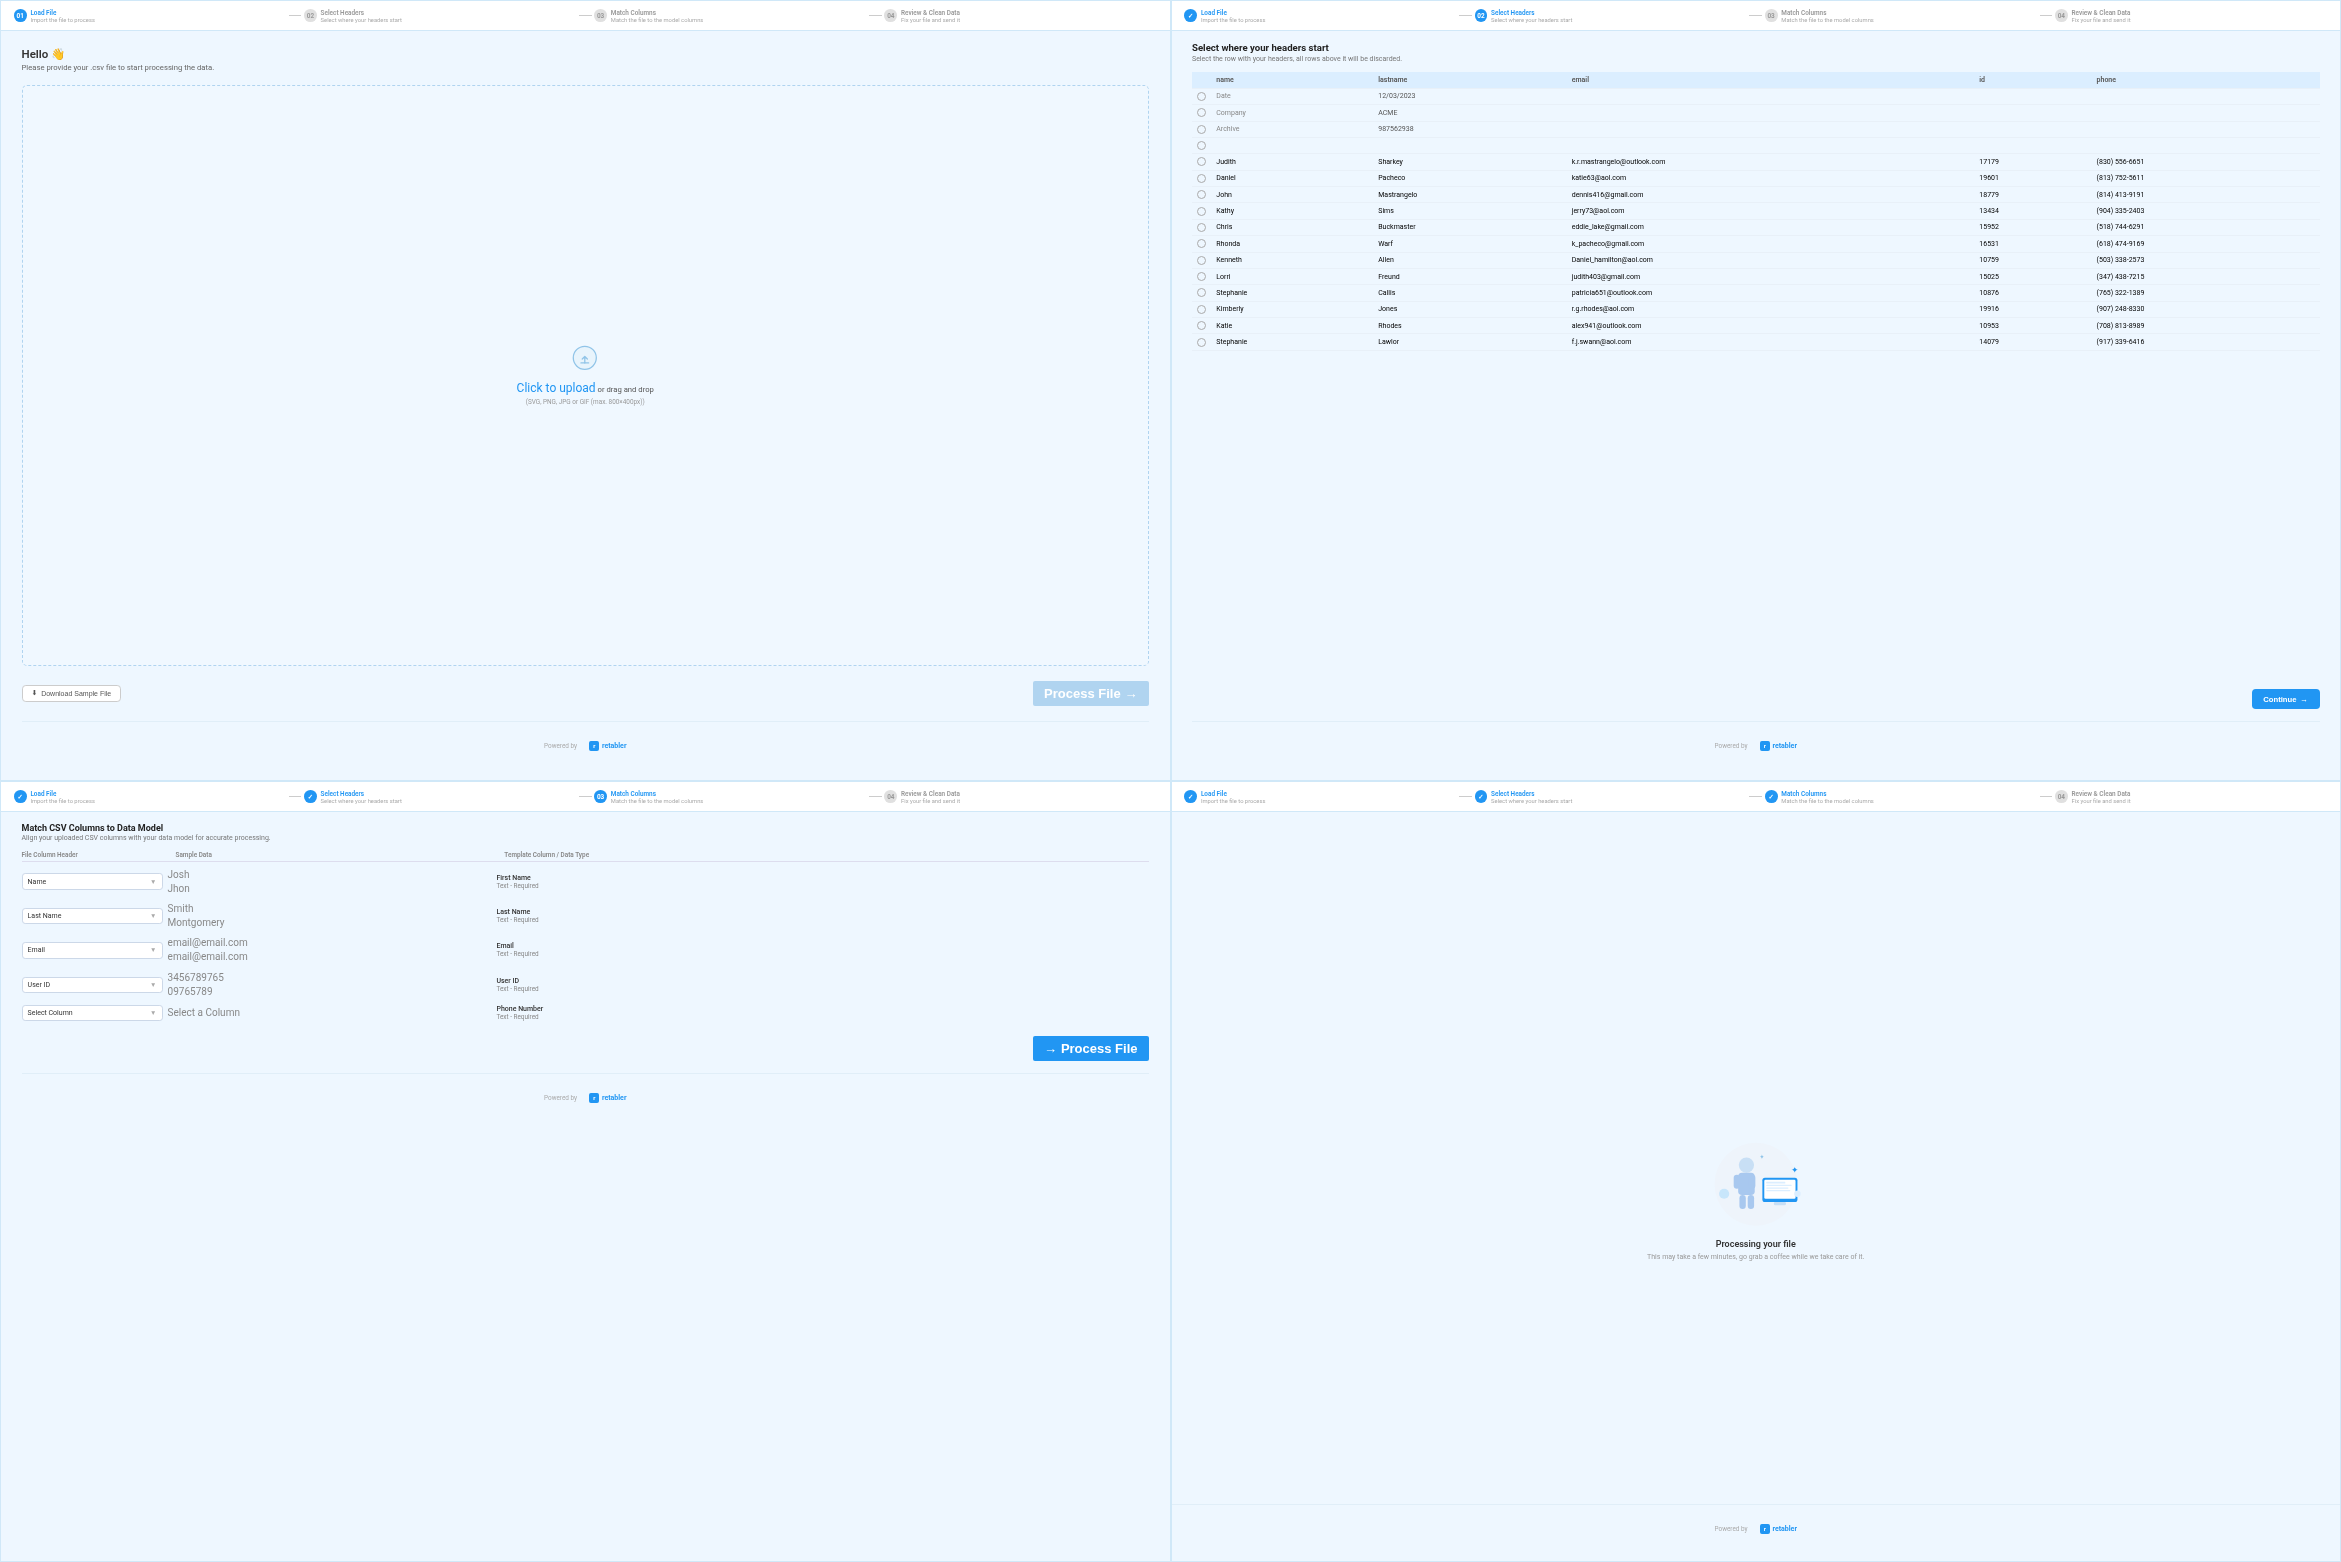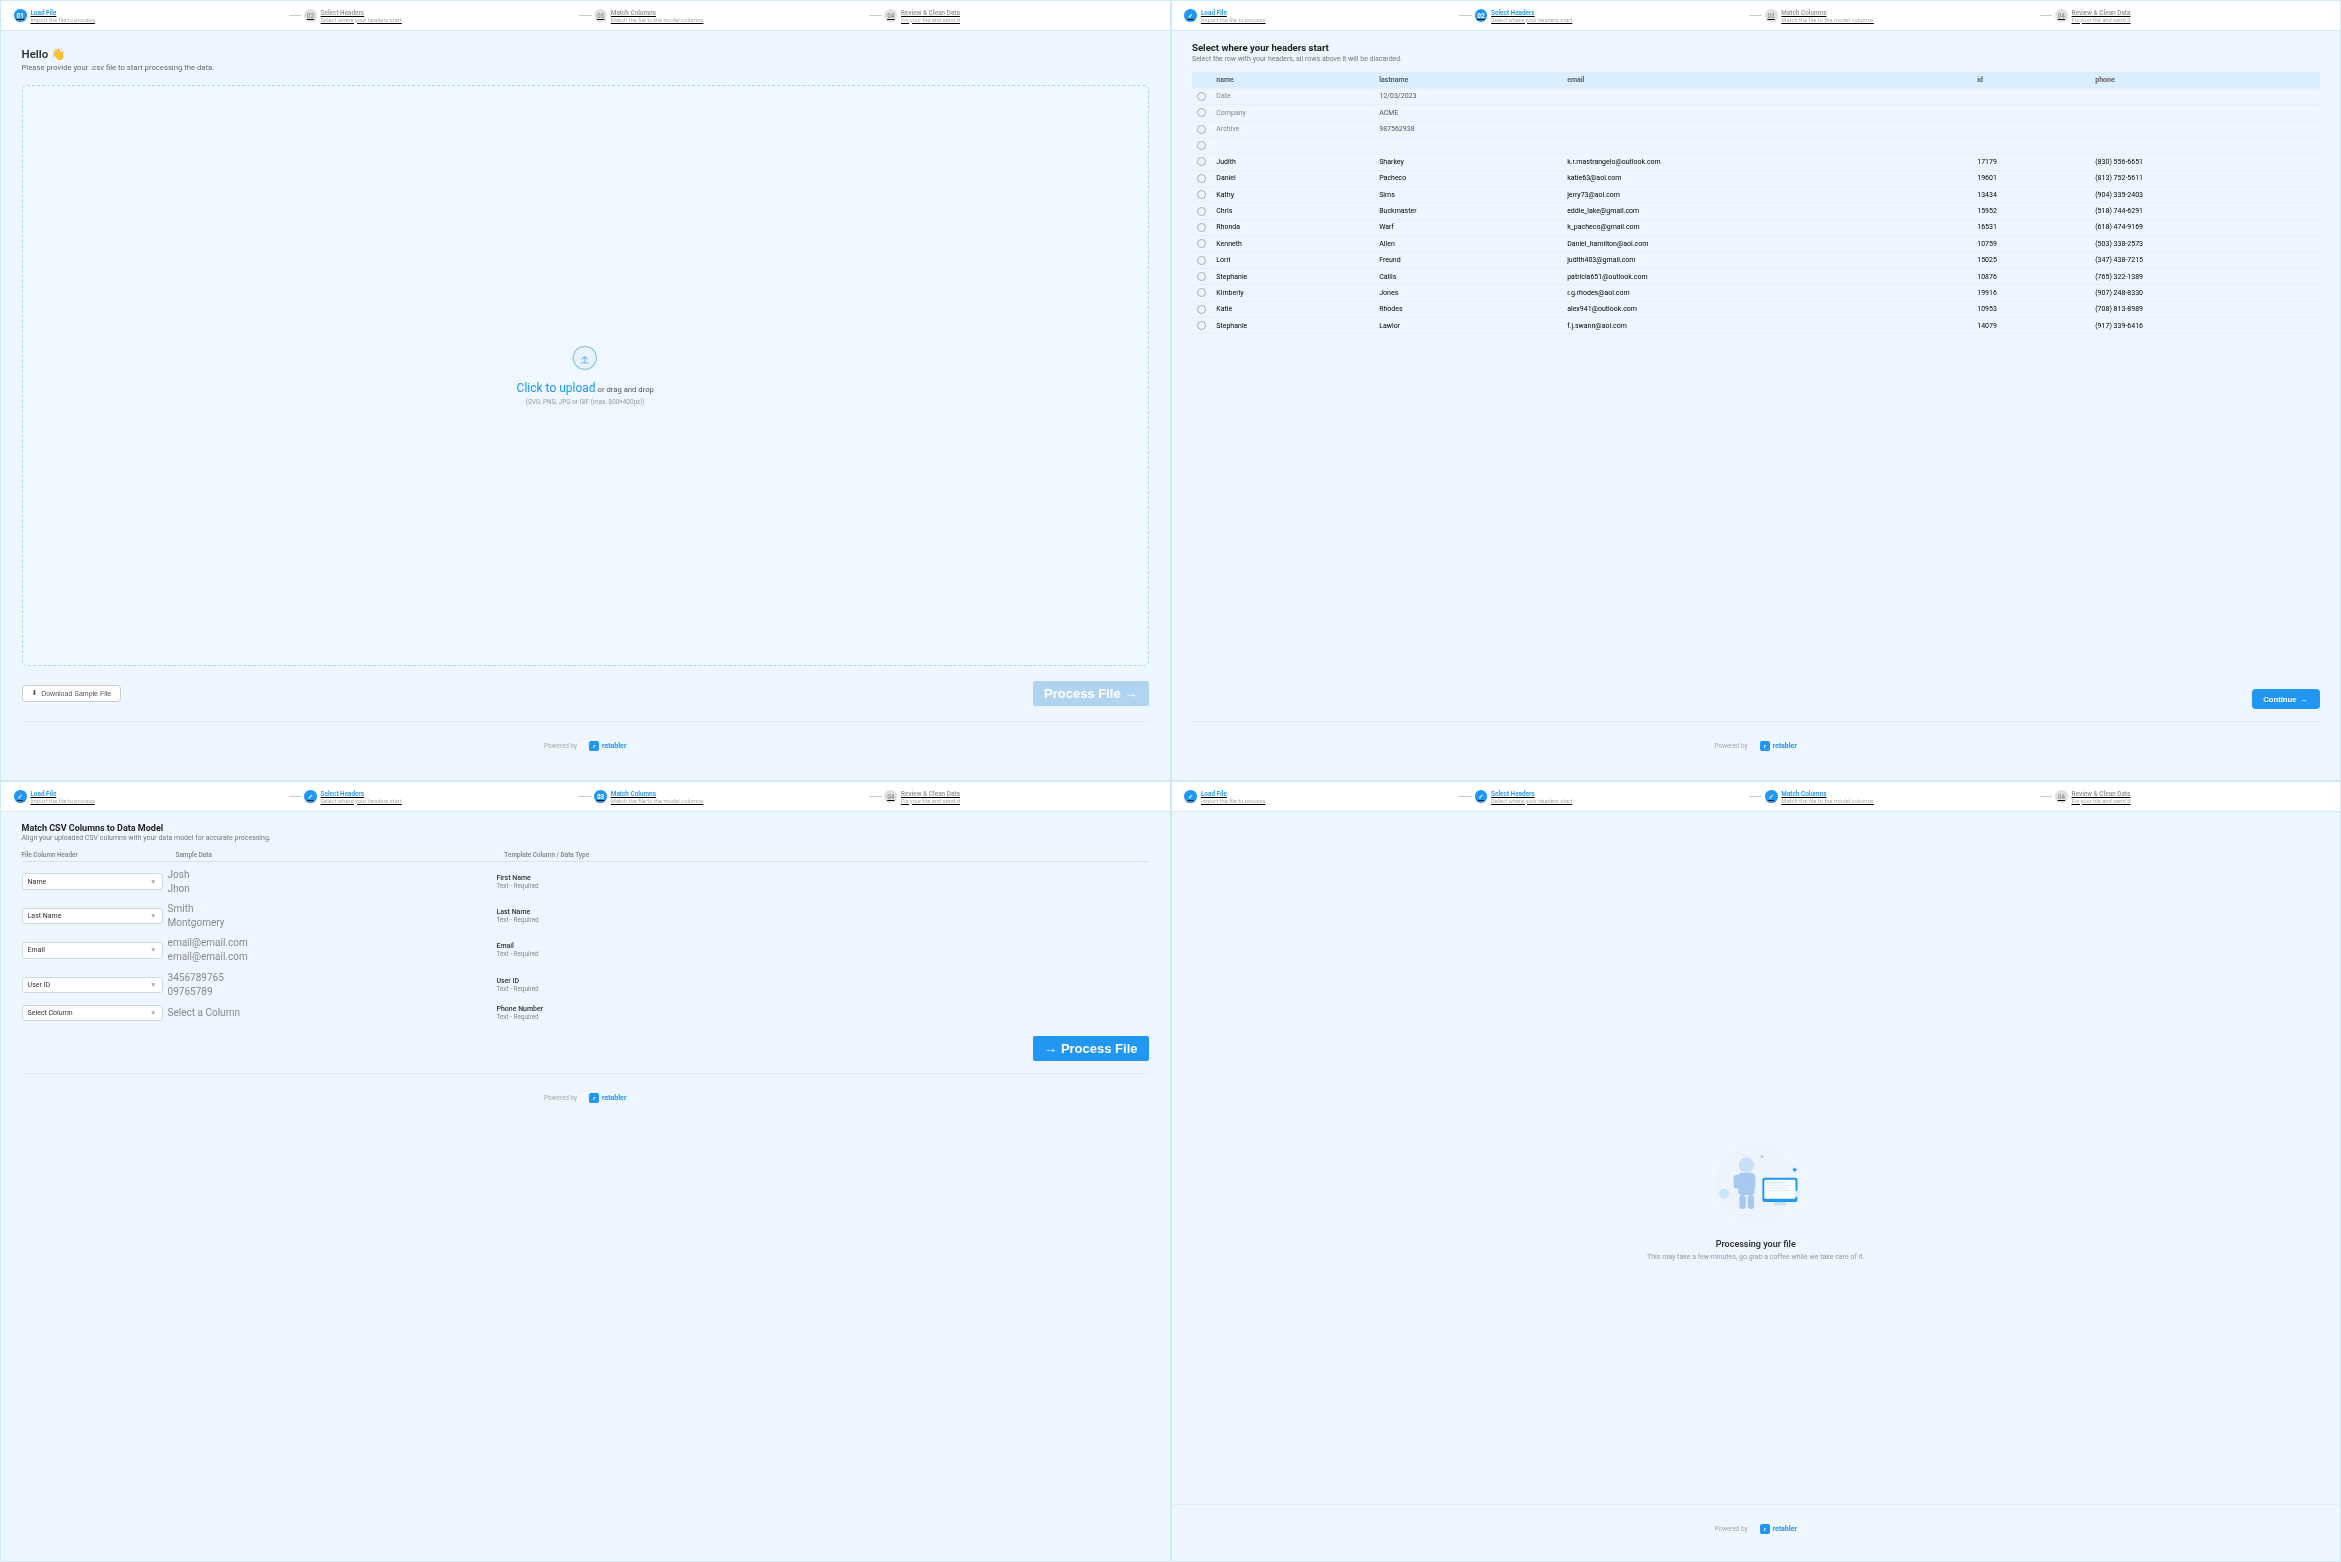--- a/index.html
+++ b/index.html
@@ -36,21 +36,20 @@
       background: #fff;
       border-bottom: 0.6px solid #d0e8f8;
       gap: 0;
     }
     .step {
       display: flex;
       align-items: center;
       gap: 3.8px;
       flex: 1;
       min-width: 0;
-      text-decoration: underline;
     }
     .step-circle {
       width: 12.8px;
       height: 12.8px;
       border-radius: 50%;
       display: flex;
       align-items: center;
       justify-content: center;
       font-size: 6.4px;
       font-weight: 700;
@@ -409,20 +408,28 @@
             <tr>
               <td><span class="radio-circle"></span></td>
               <td>Daniel</td>
               <td>Pacheco</td>
               <td>katie63@aol.com</td>
               <td>19601</td>
               <td>(813) 752-5611</td>
             </tr>
             <tr>
               <td><span class="radio-circle"></span></td>
+              <td>John</td>
+              <td>Mastrangelo</td>
+              <td>dennis416@gmail.com</td>
+              <td>18779</td>
+              <td>(814) 413-9191</td>
+            </tr>
+            <tr>
+              <td><span class="radio-circle"></span></td>
               <td>Kathy</td>
               <td>Sims</td>
               <td>jerry73@aol.com</td>
               <td>13434</td>
               <td>(904) 335-2403</td>
             </tr>
             <tr>
               <td><span class="radio-circle"></span></td>
               <td>Chris</td>
               <td>Buckmaster</td>

